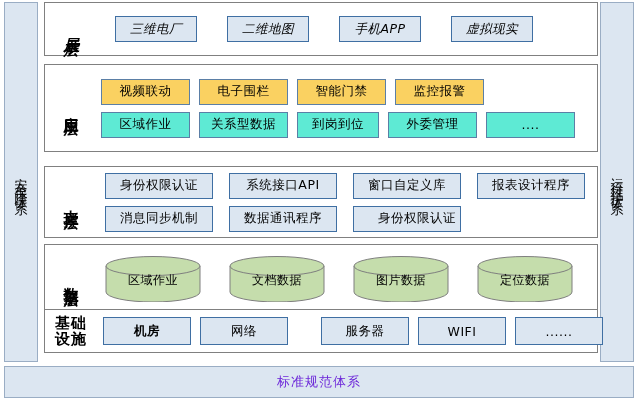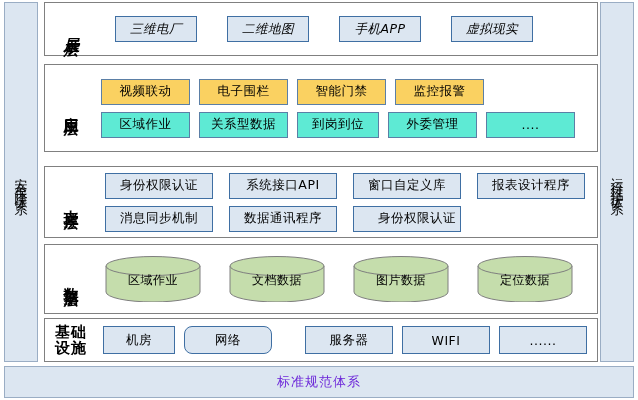--- a/index.html
+++ b/index.html
@@ -241,31 +241,31 @@
             <path d="M1,10 L1,36 A47,10 0 0 0 95,36 L95,10 Z" fill="#c5ddac" stroke="#7f7f7f" stroke-width="1"></path>
             <ellipse cx="48" cy="10" rx="47" ry="9.5" fill="#c5ddac" stroke="#7f7f7f" stroke-width="1"></ellipse>
           </svg>
           <span class="cyl-label">定位数据</span>
         </div>
 
       </div>
     </div>
   </div>
 
-  <div class="layer" style="top:318px; height:44px;">
+  <div class="layer" style="top:309px; height:44px;">
     <div class="layer-label">
       <span class="stack2">
         <span style="display:block;">基础</span>
         <span style="display:block;">设施</span>
       </span>
     </div>
     <div class="layer-body">
       <div class="row" style="gap:9px; padding-left:6px;">
-        <div class="node blue" style="width:72px;height:28px;">机房</div>
-        <div class="node blue" style="width:88px;height:28px;border-radius:8px;">网络</div>
+        <div class="node blue" style="width:88px;height:28px;font-weight:bold;">机房</div>
+        <div class="node blue" style="width:88px;height:28px;">网络</div>
         <div class="node blue" style="width:88px;height:28px;margin-left:24px;">服务器</div>
         <div class="node blue" style="width:88px;height:28px;">WIFI</div>
         <div class="node blue" style="width:88px;height:28px;">......</div>
       </div>
     </div>
   </div>
 
   <div class="bottom-bar">
     <span>标准规范体系</span>
   </div>

